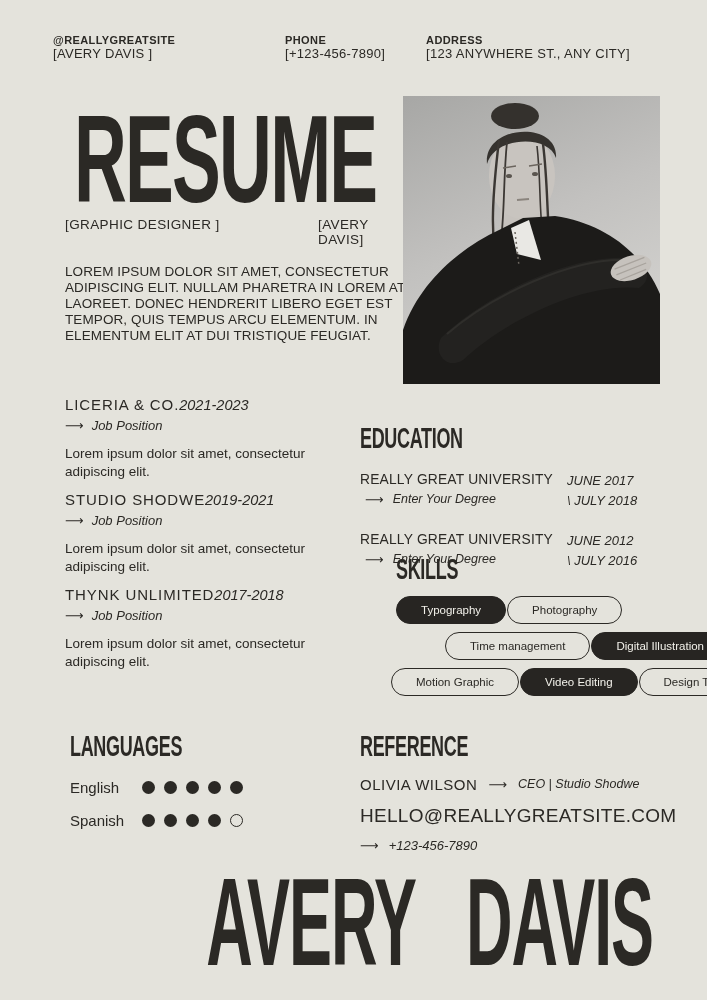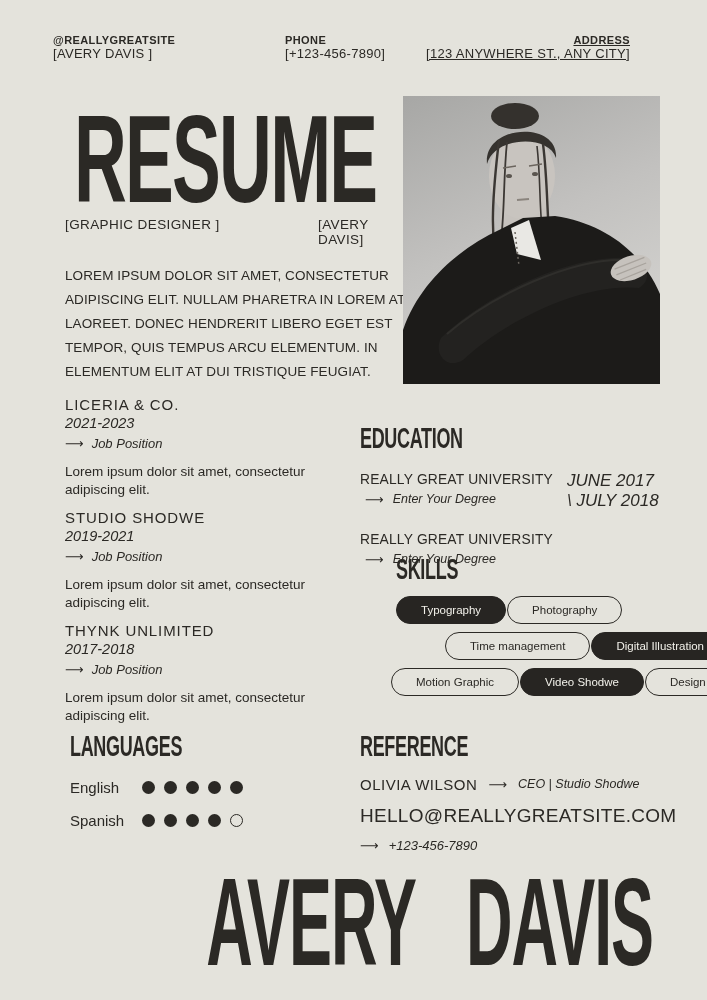--- a/index.html
+++ b/index.html
@@ -8,59 +8,59 @@
   *{box-sizing:border-box;}
   body{margin:0;background:var(--bg);}
   .page{position:relative;width:707px;height:1000px;overflow:hidden;background:var(--bg);
         color:var(--ink);font-family:"Liberation Sans",sans-serif;}
 
   
   .contact-bar{position:absolute;top:34px;left:53px;width:577px;height:34px;}
   .contact-col{position:absolute;top:0;}
   .contact-col.c1{left:0;}
   .contact-col.c2{left:232px;}
-  .contact-col.c3{right:0;text-align:right;text-decoration:underline;}
+  .contact-col.c3{right:0;text-align:left;}
   .contact-label{font-weight:bold;font-size:11px;letter-spacing:.4px;line-height:13px;}
   .contact-value{font-size:13px;letter-spacing:.3px;line-height:13px;}
 
   
   .hero-title{position:absolute;left:74px;top:97px;height:124px;}
   .hero-title span{display:inline-block;font-weight:700;font-size:124px;line-height:1;
       letter-spacing:-3px;white-space:nowrap;transform:scaleX(.59);transform-origin:left top;}
   .hero-sub{position:absolute;top:217px;left:65px;width:340px;font-size:13.5px;letter-spacing:.4px;}
   .hero-sub .sub-name{position:absolute;left:211px;top:0;margin-left:42px;}
   .summary{position:absolute;left:65px;top:264px;width:340px;font-size:13.5px;
-      line-height:24px;letter-spacing:.1px;}
+      line-height:16px;letter-spacing:.1px;}
 
   .photo{position:absolute;left:403px;top:96px;width:257px;height:288px;}
   .photo svg{display:block;width:100%;height:100%;}
 
   
   .h2{height:29px;margin:0 0 12px 0;}
   .h2 span{display:inline-block;font-weight:700;font-size:29px;line-height:1;
       letter-spacing:-.5px;white-space:nowrap;transform:scaleX(.62);transform-origin:left top;}
 
   
   .work{position:absolute;left:65px;top:395px;width:266px;}
   .entry{margin-bottom:9px;}
-  .entry-head{display:flex;align-items:baseline;line-height:19px;flex-direction:column;}
+  .entry-head{display:flex;align-items:baseline;line-height:19px;}
   .company{font-size:15px;letter-spacing:.9px;}
   .dates{font-style:italic;font-size:14.5px;}
   .entry-pos{display:flex;align-items:center;gap:8px;height:20px;font-style:italic;font-size:13px;}
   .entry-desc{margin-top:10px;font-size:13.5px;line-height:18px;}
 
   
   .edu{position:absolute;left:360px;top:400px;width:310px;}
   .edu .h2{margin-bottom:18px;margin-top:24px;}
   .edu-entry{display:flex;margin-bottom:20px;}
   .edu-left{width:207px;}
   .school{font-size:13.8px;letter-spacing:.2px;line-height:18px;}
   .degree{display:flex;align-items:center;gap:9px;margin-top:2px;padding-left:5px;
       font-style:italic;font-size:12.5px;line-height:17px;}
-  .edu-dates{font-style:italic;font-size:17px;line-height:20px;white-space:nowrap;}
+  .edu-dates{font-style:italic;font-size:13px;line-height:20px;white-space:nowrap;}
 
   
   .skills{position:absolute;left:376px;top:555px;width:320px;margin-left:20px;}
   .pill-row{display:flex;gap:1px;margin-bottom:8px;}
   .pill-row.r2{margin-left:49px;}
   .pill-row.r3{margin-left:-5px;}
   .pill{height:28px;border-radius:14px;display:inline-flex;align-items:center;
       justify-content:center;padding:0 24px;font-size:11.5px;white-space:nowrap;}
   .pill-dark{background:var(--pill-dark);color:var(--pill-dark-text);border:1px solid var(--pill-dark);}
   .pill-light{border:1px solid var(--ink);color:var(--ink);}
@@ -224,38 +224,42 @@
     </div>
 
     <div class="edu-entry">
       <div class="edu-left">
         <div class="school">REALLY GREAT UNIVERSITY</div>
         <div class="degree">
           <span class="arrow">⟶</span>
           <span>Enter Your Degree</span>
         </div>
       </div>
+      <div class="edu-dates">
+        <div>JUNE 2012</div>
+        <div>\ JULY 2016</div>
+      </div>
     </div>
   </section>
 
   <section class="skills">
     <div class="h2">
       <span>SKILLS</span>
     </div>
     <div class="pill-row r1">
       <span class="pill pill-dark">Typography</span>
       <span class="pill pill-light">Photography</span>
     </div>
     <div class="pill-row r2">
       <span class="pill pill-light">Time management</span>
       <span class="pill pill-dark">Digital Illustration</span>
     </div>
     <div class="pill-row r3">
       <span class="pill pill-light">Motion Graphic</span>
-      <span class="pill pill-dark">Video Shodwe</span>
+      <span class="pill pill-dark">Video Editing</span>
       <span class="pill pill-light">Design Thinking</span>
     </div>
   </section>
 
   <section class="langs">
     <div class="h2">
       <span>LANGUAGES</span>
     </div>
     <div class="lang-row">
       <span class="lang-name">English</span>

